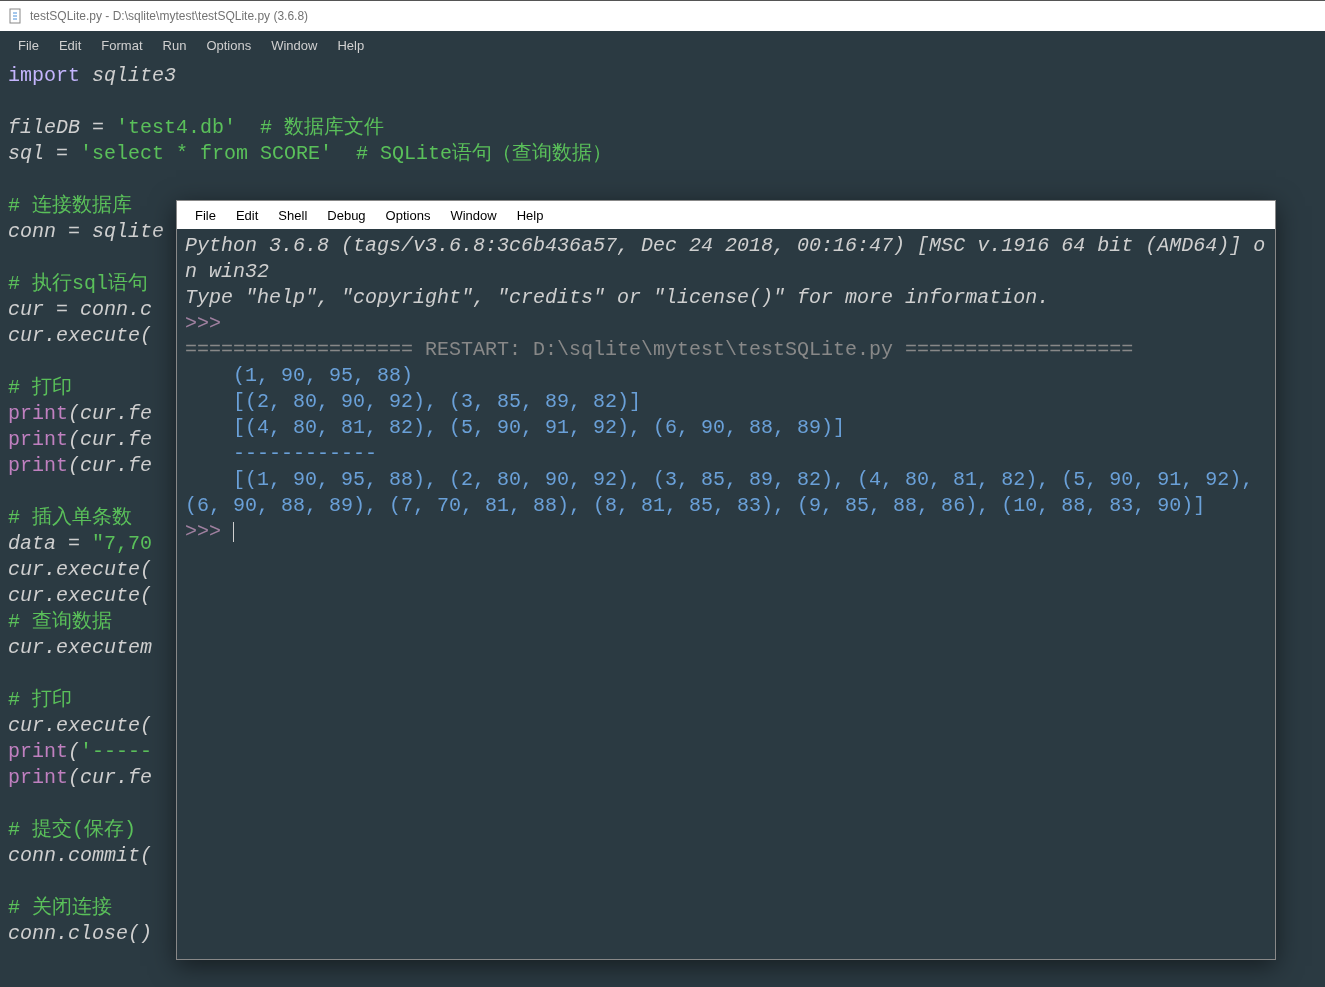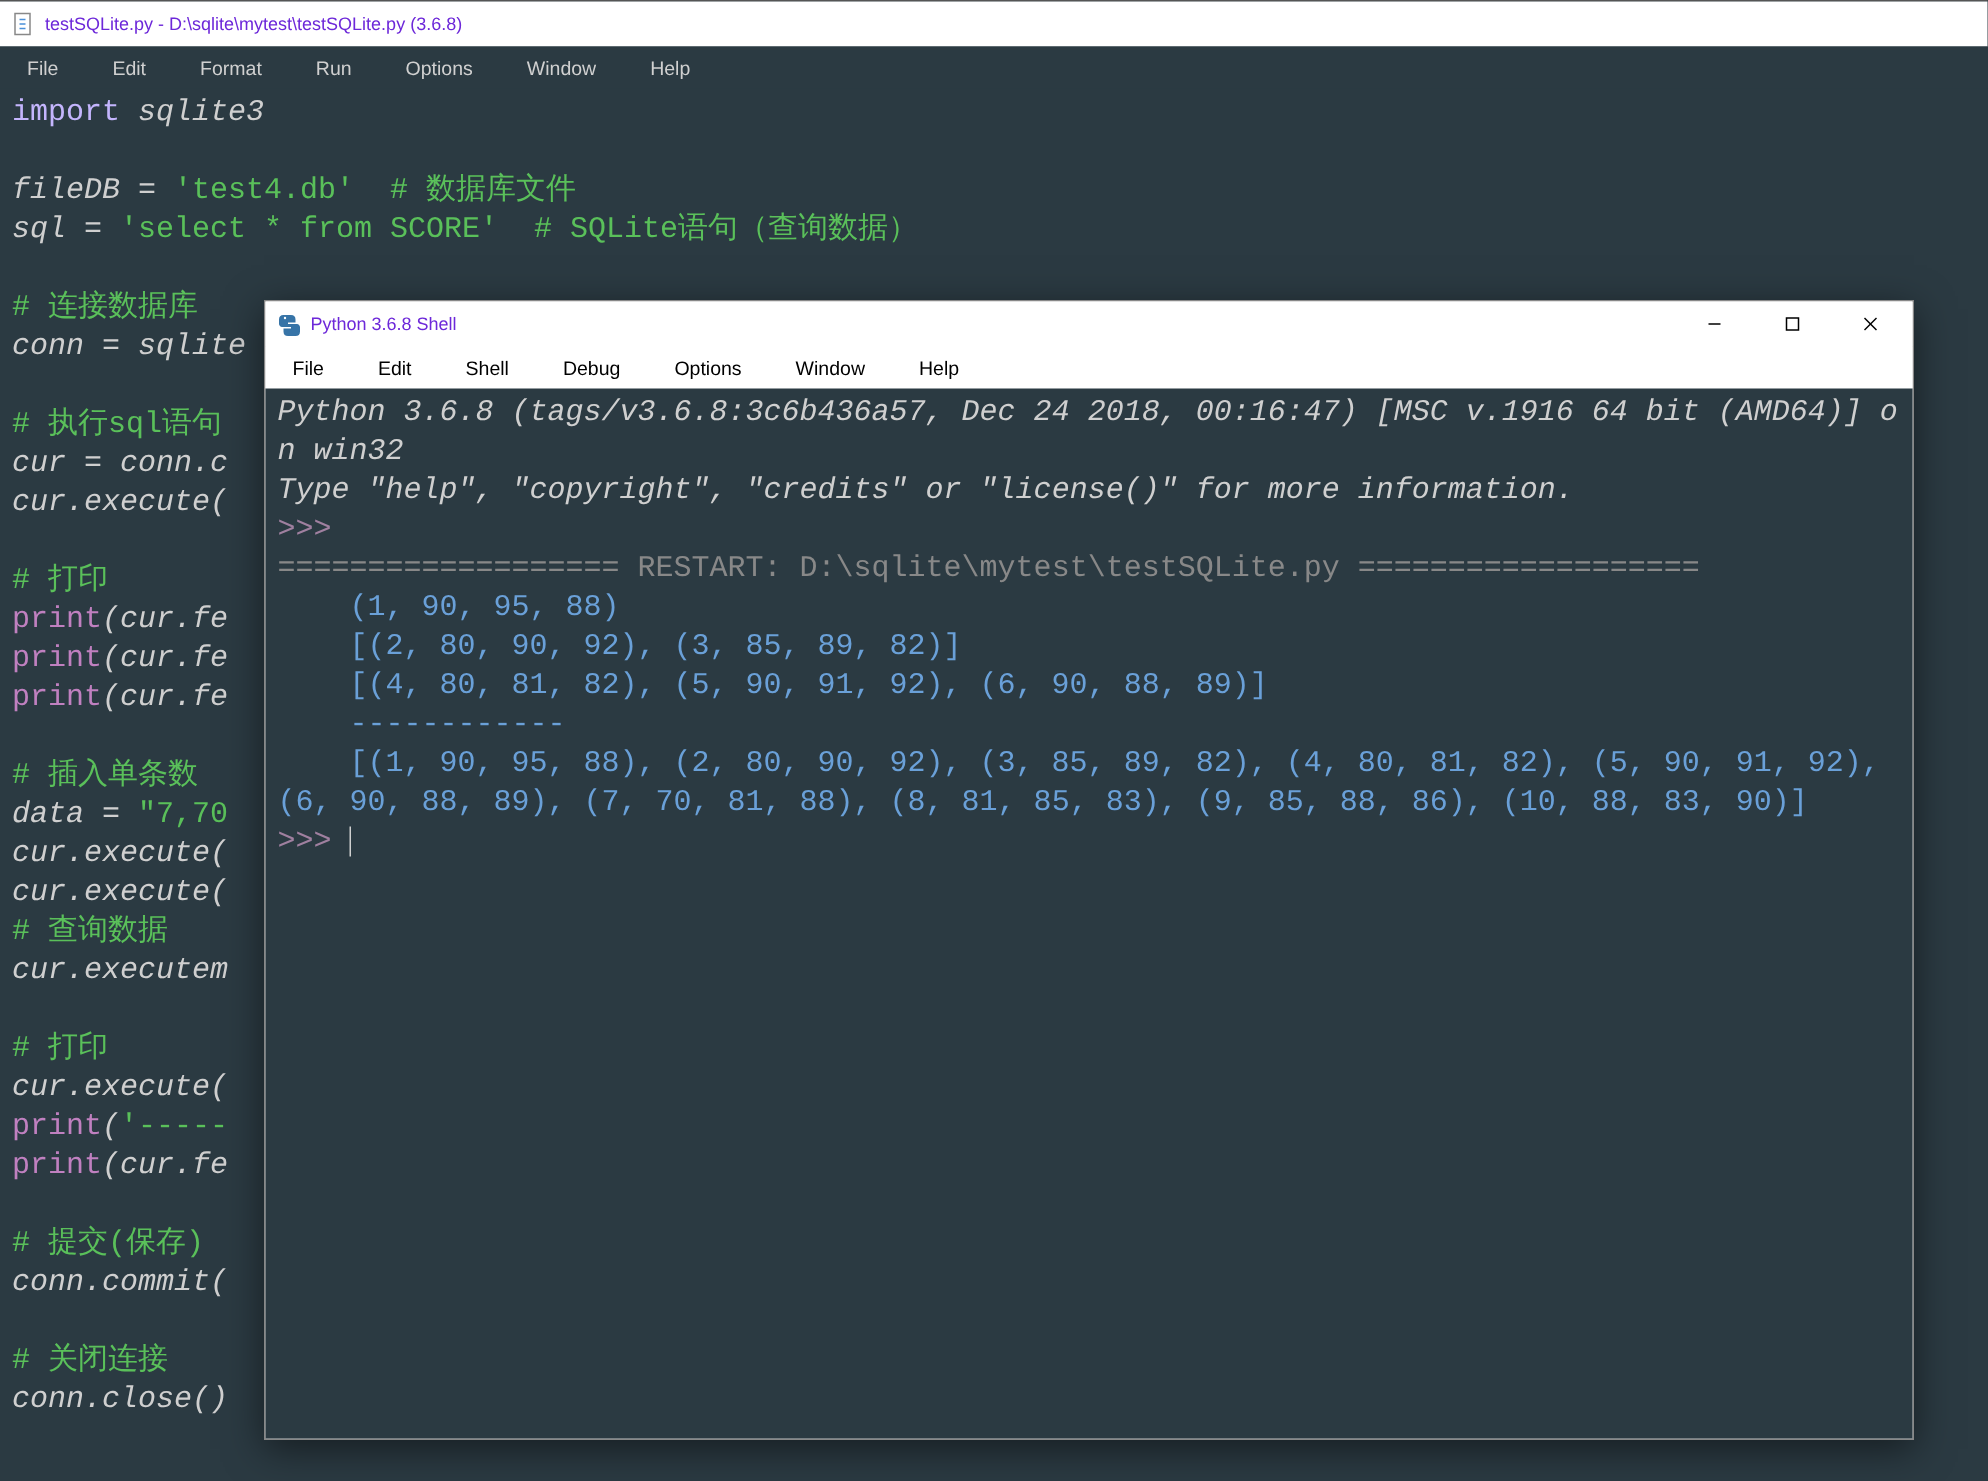--- a/index.html
+++ b/index.html
@@ -23,21 +23,21 @@
       height: 987px;
       border-top: 1px solid #555;
     }
     .titlebar {
       background: #fff;
       height: 30px;
       display: flex;
       align-items: center;
       padding: 0 8px;
       font-size: 12px;
-      color: #6d28d9;
+      color: #737373;
     }
     .titlebar-icon {
       width: 16px;
       height: 16px;
       margin-right: 6px;
       display: flex;
       align-items: center;
       justify-content: center;
     }
     .titlebar-controls {
@@ -54,21 +54,21 @@
       font-size: 14px;
       color: #000;
       cursor: pointer;
     }
     .menubar {
       background: #2b3a42;
       height: 28px;
       display: flex;
       align-items: center;
       padding: 0 8px;
-      gap: 16px;
+      gap: 0;
     }
     .menubar.light {
       background: #fff;
       color: #000;
     }
     .menu-item {
       padding: 4px 10px;
       font-size: 13px;
       color: #d0d0d0;
       cursor: pointer;
@@ -176,47 +176,20 @@
 <span class="tok-builtin">print</span><span class="tok-plain">(cur.fe</span>
 <span></span>
 <span class="tok-comment"># 提交(保存)</span>
 <span class="tok-plain">conn.commit(</span>
 <span></span>
 <span class="tok-comment"># 关闭连接</span>
 <span class="tok-plain">conn.close()</span></div>
 </div>
 
 <div class="window shell-window">
-  <div class="titlebar">
-    <span class="titlebar-icon">
-      <svg width="16" height="16" viewBox="0 0 16 16">
-          <path d="M4 2h5c2 0 3 1 3 3v2H7v1h6c1 0 2 1 2 2v3c0 2-1 3-3 3H7c-2 0-3-1-3-3v-2h5V10H3c-1 0-2-1-2-2V5c0-2 1-3 3-3z" fill="#3774a7"></path>
-          <circle cx="5" cy="4" r="0.8" fill="#fff"></circle>
-        </svg>
-    </span>
-    <span>Python 3.6.8 Shell</span>
-    <div class="titlebar-controls">
-      <div class="ctrl-btn">
-        <svg width="10" height="10" viewBox="0 0 10 10">
-            <line x1="1" y1="5" x2="9" y2="5" stroke="#000" stroke-width="1"></line>
-          </svg>
-      </div>
-      <div class="ctrl-btn">
-        <svg width="10" height="10" viewBox="0 0 10 10">
-            <rect x="1" y="1" width="8" height="8" fill="none" stroke="#000" stroke-width="1"></rect>
-          </svg>
-      </div>
-      <div class="ctrl-btn">
-        <svg width="10" height="10" viewBox="0 0 10 10">
-            <line x1="1" y1="1" x2="9" y2="9" stroke="#000" stroke-width="1"></line>
-            <line x1="9" y1="1" x2="1" y2="9" stroke="#000" stroke-width="1"></line>
-          </svg>
-      </div>
-    </div>
-  </div>
   <div class="menubar light">
     <span class="menu-item">File</span>
     <span class="menu-item">Edit</span>
     <span class="menu-item">Shell</span>
     <span class="menu-item">Debug</span>
     <span class="menu-item">Options</span>
     <span class="menu-item">Window</span>
     <span class="menu-item">Help</span>
   </div>
   <div class="shell-code"><span class="tok-plain">Python 3.6.8 (tags/v3.6.8:3c6b436a57, Dec 24 2018, 00:16:47) [MSC v.1916 64 bit (AMD64)] on win32</span>

